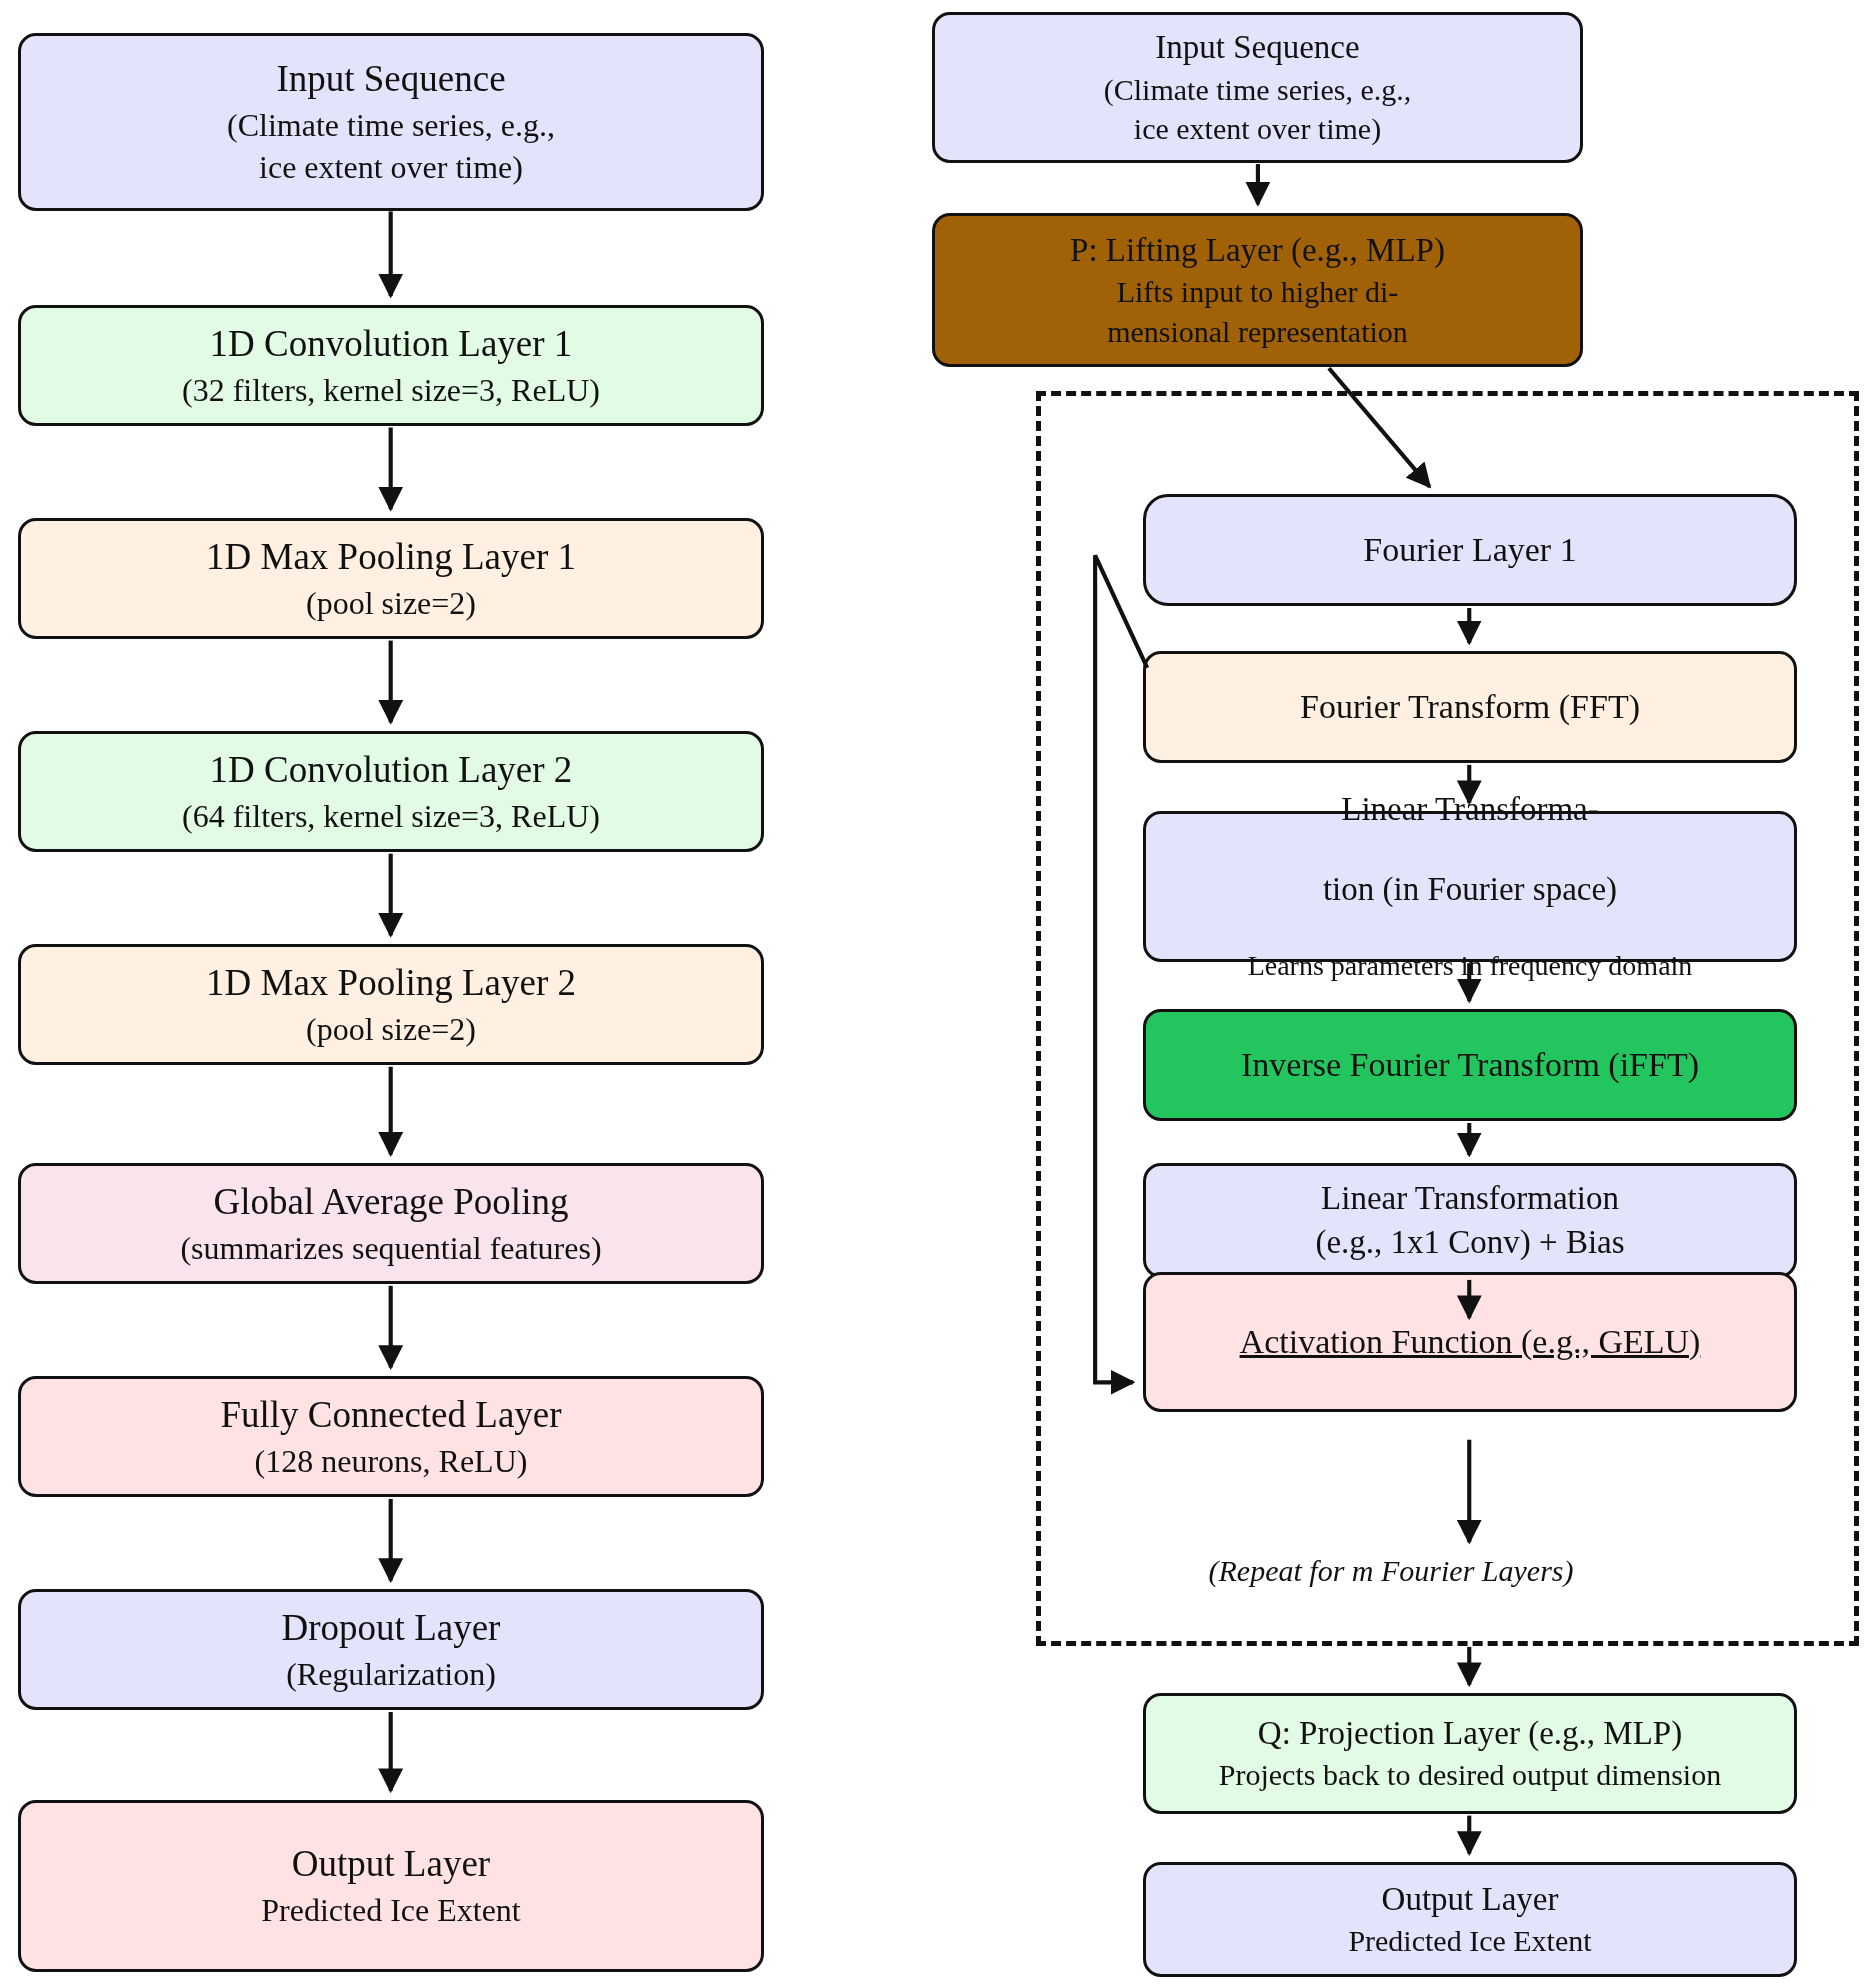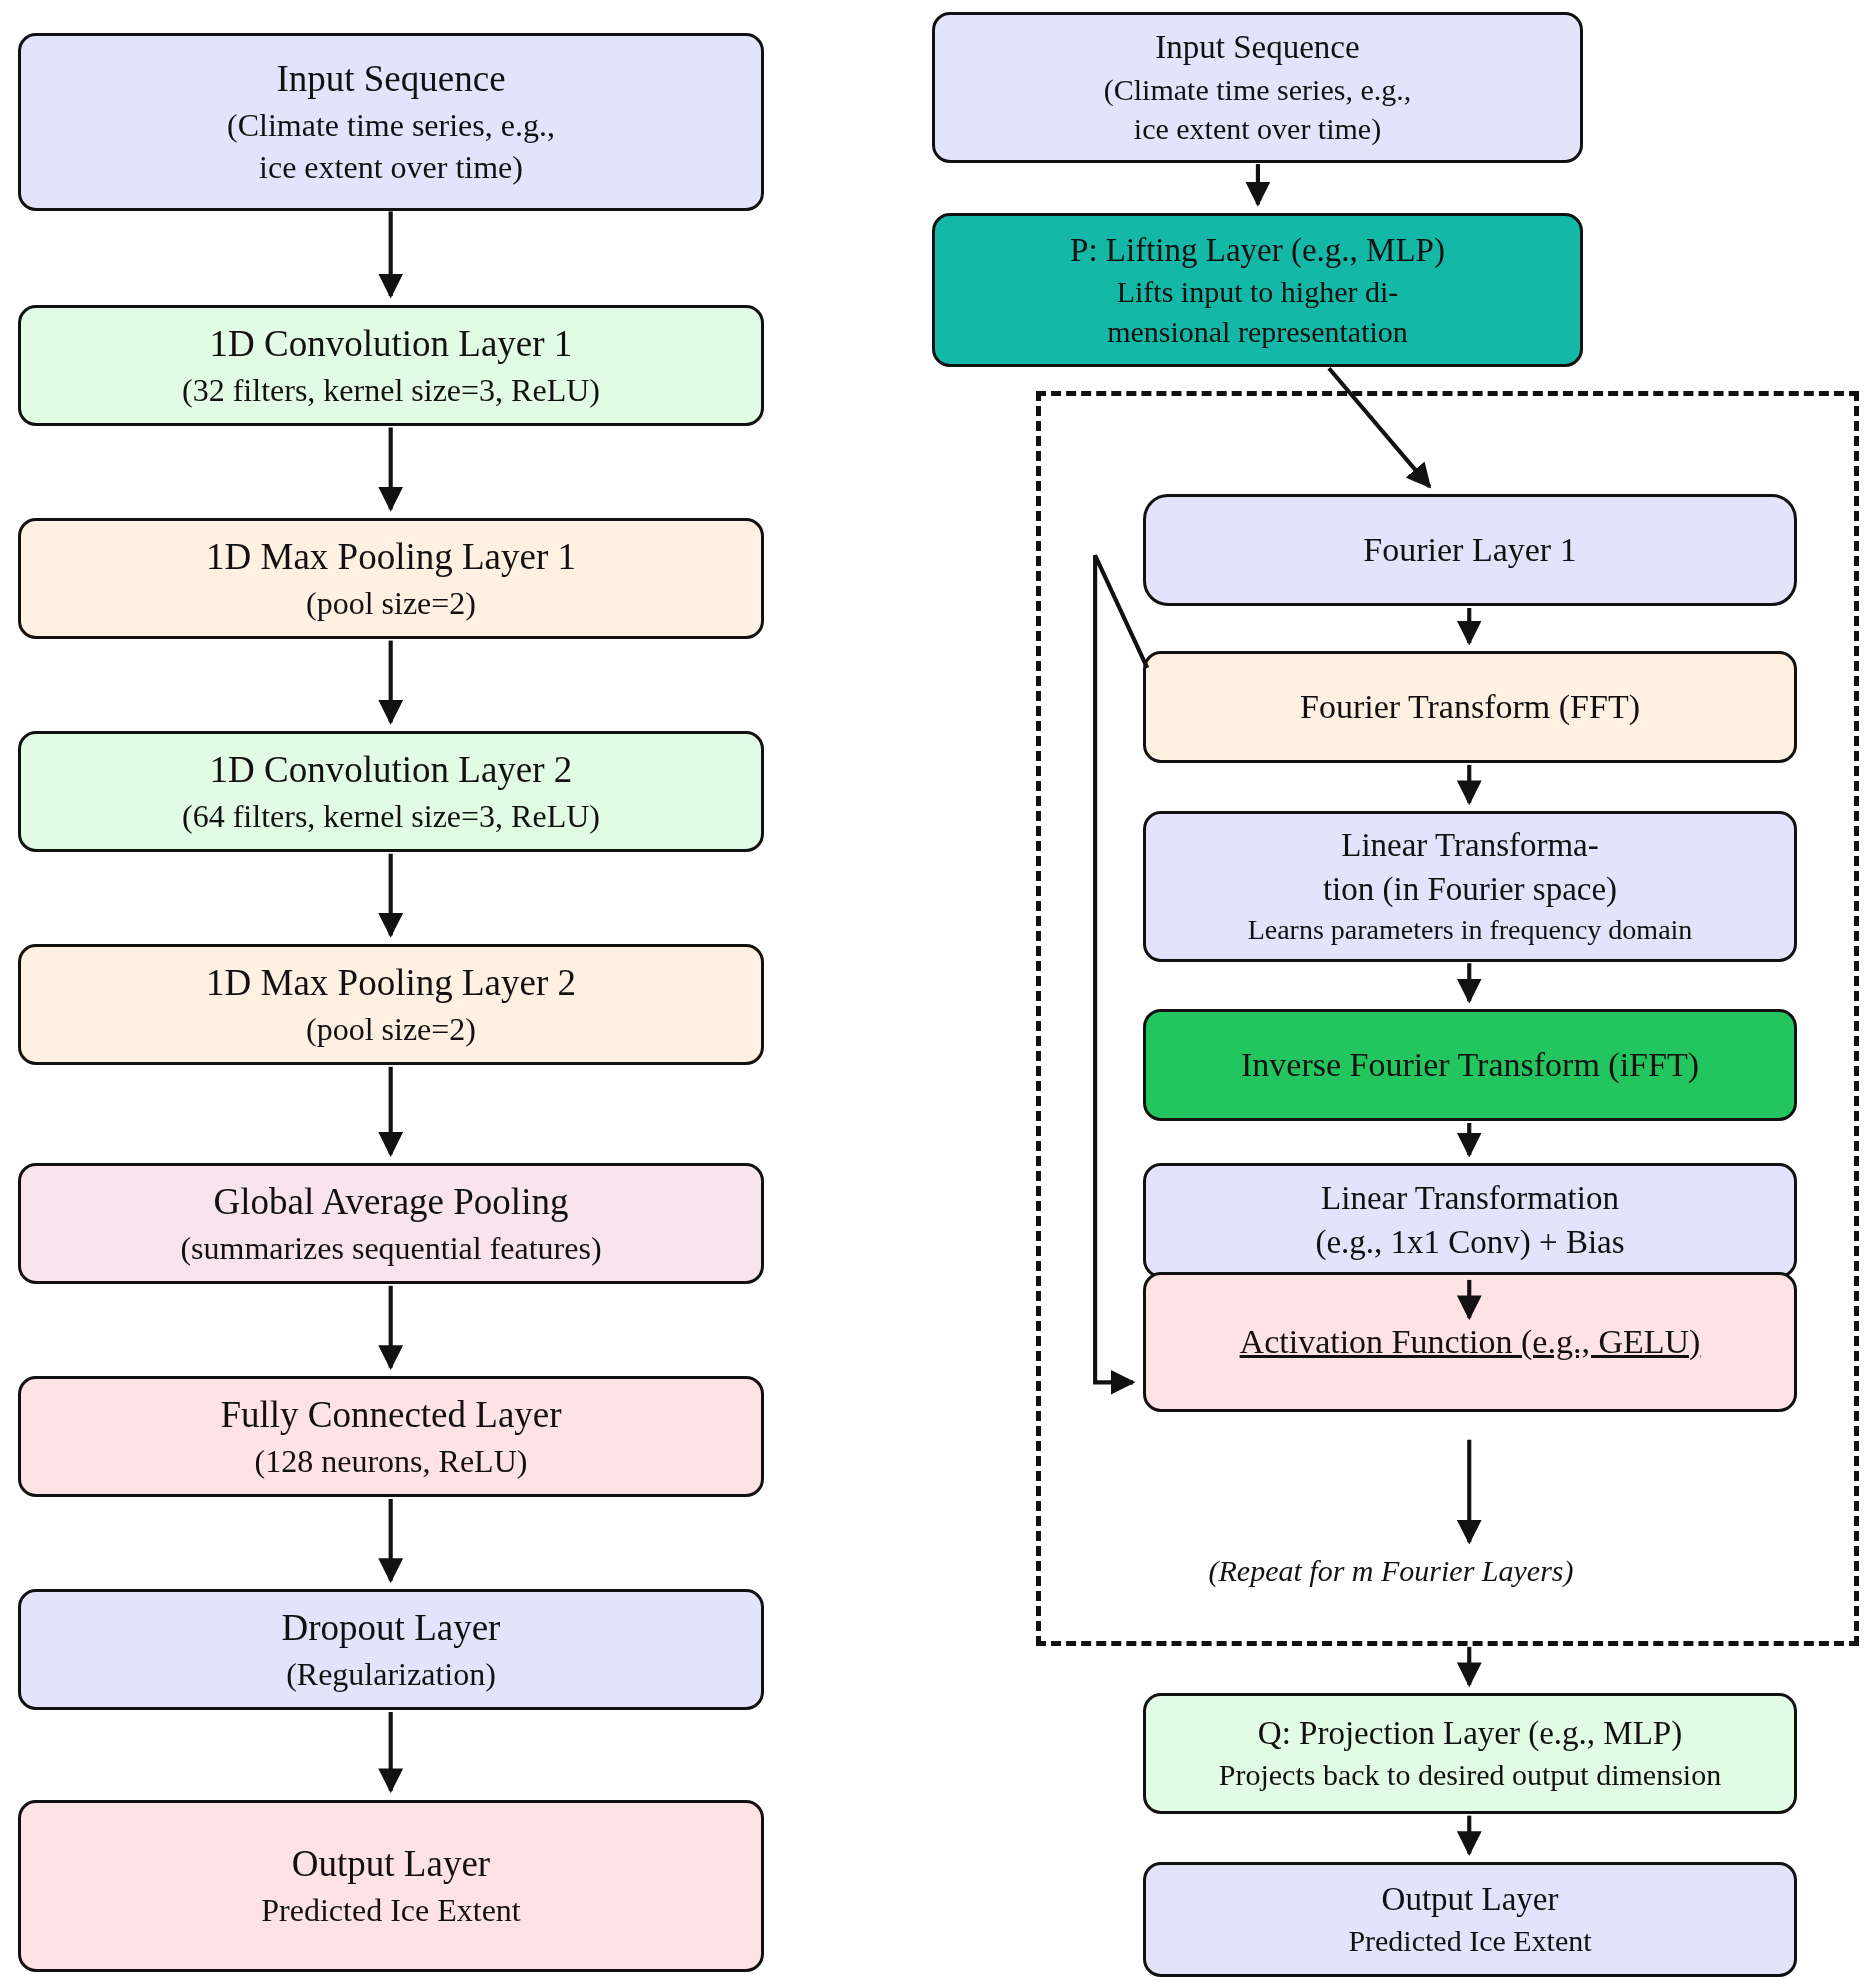--- a/index.html
+++ b/index.html
@@ -42,21 +42,21 @@
   #lb7{top:1376px;height:121px;}
   #lb8{top:1589px;height:121px;}
   #lb9{top:1800px;height:172px;}
   
   .rcol-wide{left:932px;width:651px;}
   .rcol-in{left:1143px;width:654px;}
   #rb1{top:12px;height:151px;}
   #rb2{top:213px;height:154px;}
   #rb3{top:494px;height:112px;border-radius:25px;}
   #rb4{top:651px;height:112px;}
-  #rb5{top:811px;height:151px;}
+  #rb5{top:811px;height:151px;gap:36px;}
   #rb6{top:1009px;height:112px;}
   #rb7{top:1163px;height:115px;}
   #rb8{top:1272px;height:140px;text-decoration:underline;}
   #rb9{top:1693px;height:121px;}
   #rb10{top:1862px;height:115px;}
   #dashed-block{
     position:absolute;
     left:1036px;top:391px;width:823px;height:1255px;
     box-sizing:border-box;
     border:5.3px dashed #111;
@@ -69,21 +69,21 @@
     font-style:italic;
     font-size:30px;
   }
   
   .lavender{background:#E3E3FB;}
   .mint{background:#E2FBE5;}
   .peach{background:#FFF0E2;}
   .orange{background:#22c55e;}
   .rose{background:#F9E4ED;}
   .pink{background:#FFE2E3;}
-  .green{background:#14b8a6;}
+  .green{background:#a16207;}
   #arrow-layer{position:absolute;left:0;top:0;width:1870px;height:1985px;}
 </style>
 </head>
 <body>
 
 <div id="canvas">
 
   <div class="box lcol lavender" id="lb1">
     <div class="t">Input Sequence</div>
     <div class="s">(Climate time series, e.g.,</div>

